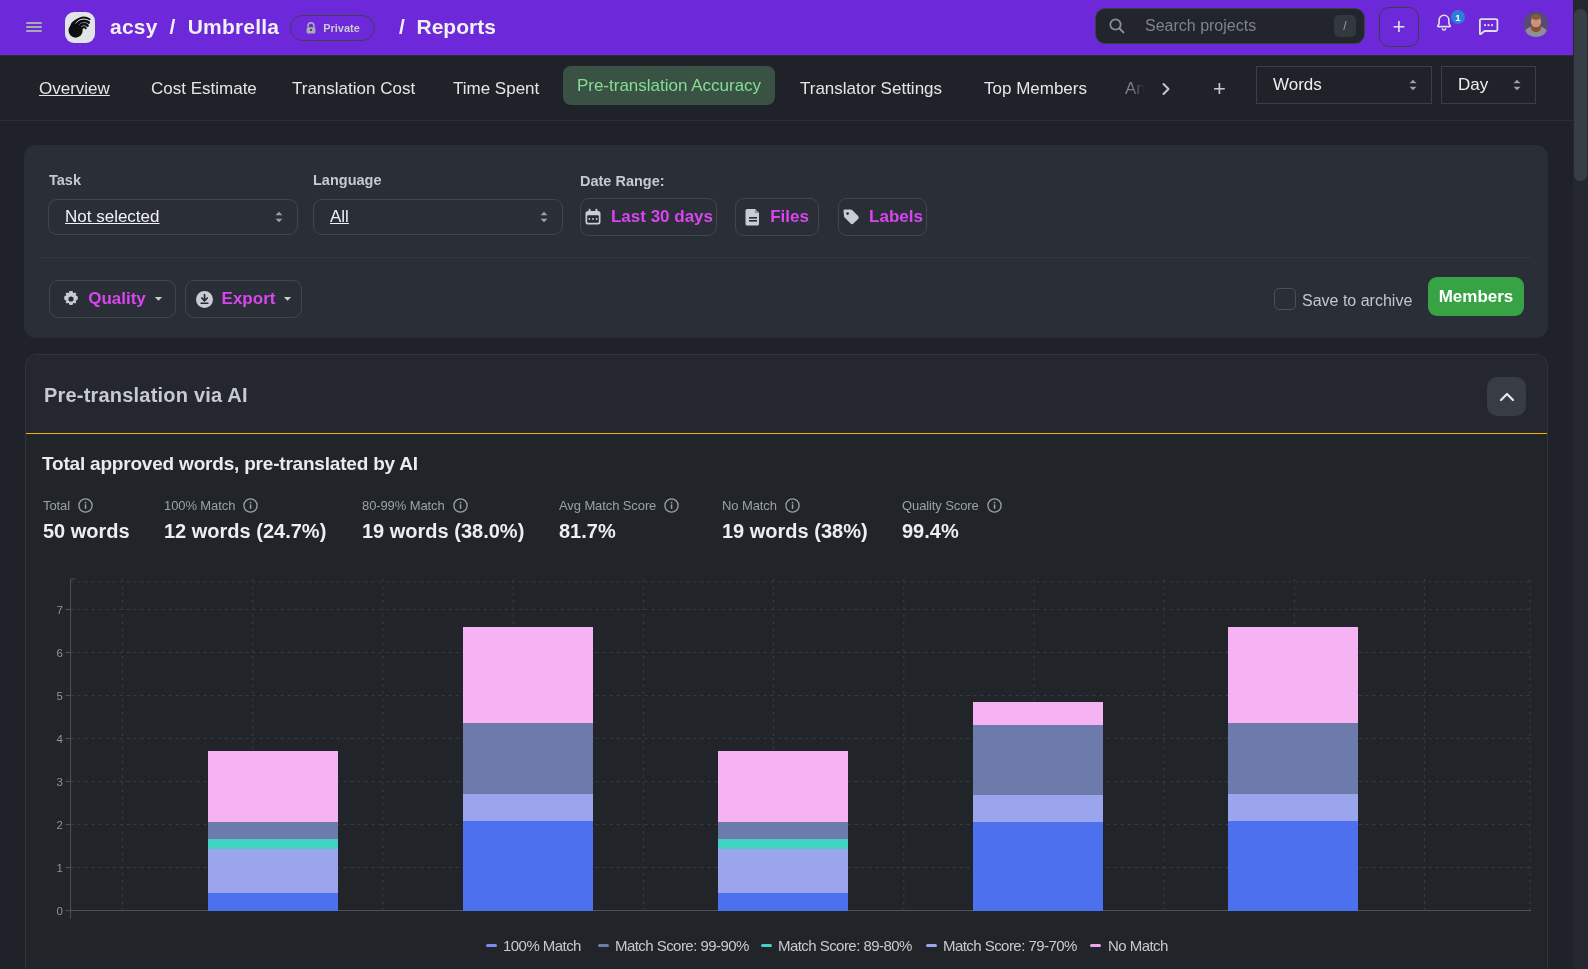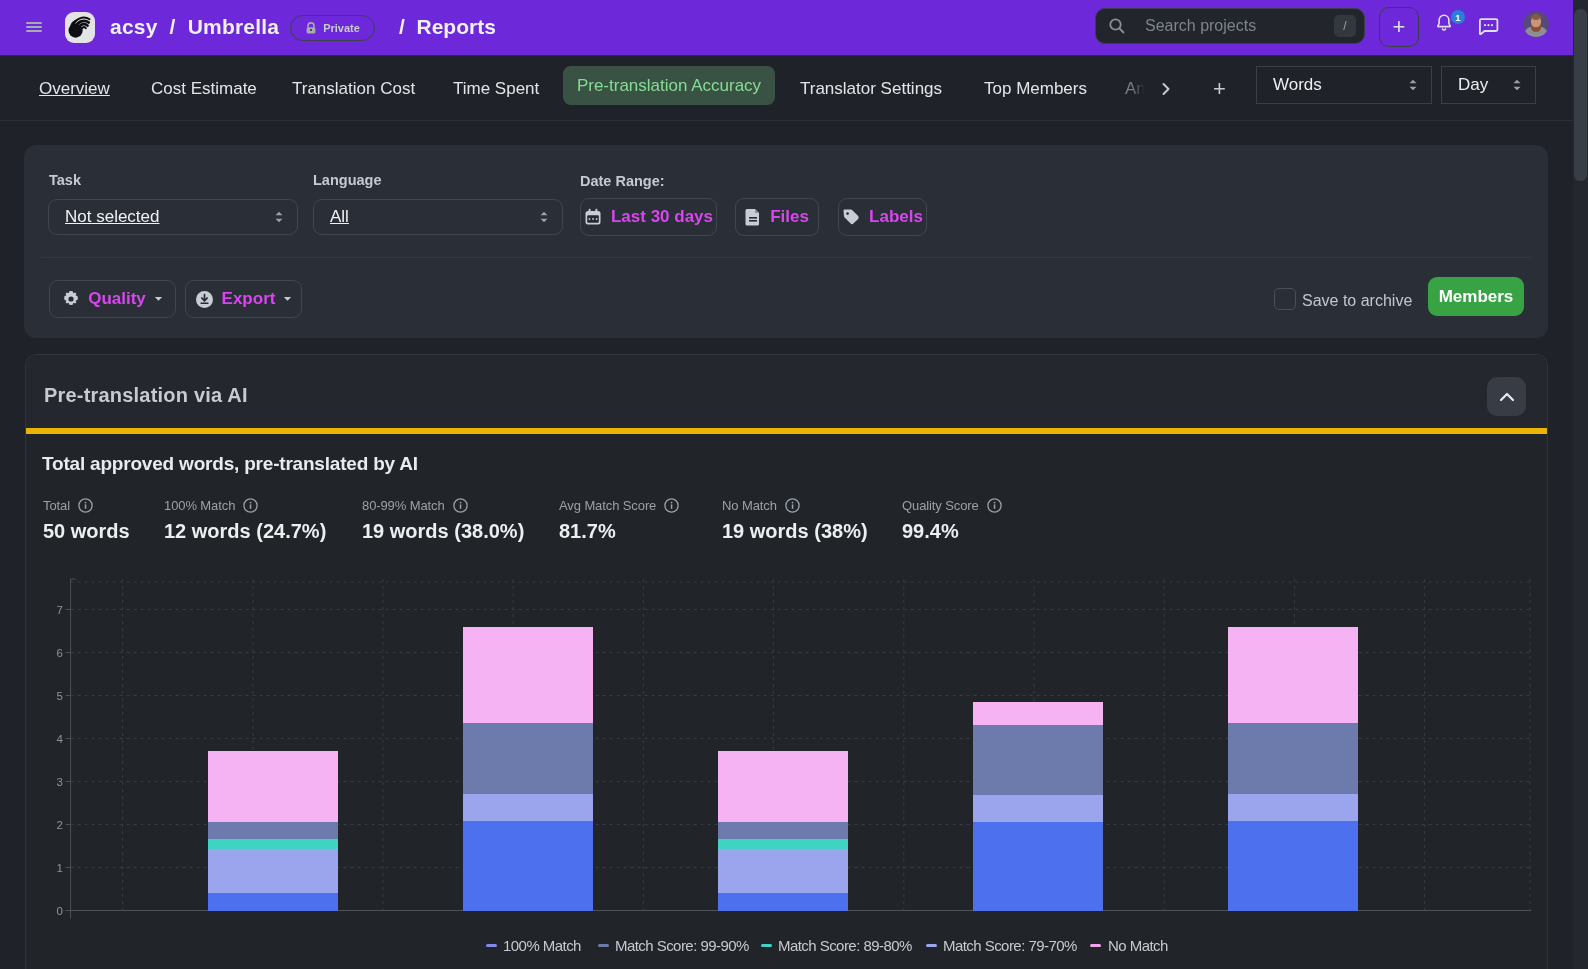--- a/index.html
+++ b/index.html
@@ -36,21 +36,21 @@
   .flabel { position:absolute; font-size:14.5px; font-weight:700; color:#c6cad0; }
   .select { position:absolute; height:36px; border:1px solid #41464f; border-radius:9px; display:flex; align-items:center; justify-content:space-between; padding:0 12px 0 16px; font-size:17px; color:#f0f1f3;text-decoration:underline; }
   .pbtn { position:absolute; height:38px; border:1px solid #41464f; border-radius:9px; display:flex; align-items:center; justify-content:center; gap:9px; font-size:17px; font-weight:700; color:#d946ef; }
   #pdivider { position:absolute; left:17px; top:112px; width:1490px; height:1px; background:#33383f; }
   #generate { position:absolute; left:1404px; top:132px; width:96px; height:39px; background:#38a345; border-radius:9px; color:#fff; font-size:17px; font-weight:700; display:flex; align-items:center; justify-content:center; }
   #checkbox { position:absolute; left:1250px; top:143px; width:22px; height:22px; border:1.5px solid #4a505a; border-radius:5px; }
   #savelabel { position:absolute; left:1278px; top:147px; font-size:16px; color:#c3c7cd; }
 
   
   #card { position:absolute; left:25px; top:354px; width:1523px; height:615px; background:#212429; border:1px solid #30343b; border-radius:12px 12px 0 0; border-bottom:none; }
-  #cardhead { position:absolute; left:0; top:0; width:100%; height:79px; background:#24272d; border-bottom:6px solid #eab308; border-radius:12px 12px 0 0;text-decoration:underline; }
+  #cardhead { position:absolute; left:0; top:0; width:100%; height:79px; background:#24272d; border-bottom:1px solid #eab308; border-radius:12px 12px 0 0;text-decoration:underline; }
   #cardtitle { position:absolute; left:18px; top:29px; font-size:20px; font-weight:700; color:#c6cad1; letter-spacing:0.2px; }
   #collapse { position:absolute; right:21px; top:22px; width:39px; height:39px; background:#383c44; border-radius:10px; display:flex; align-items:center; justify-content:center; }
   #h2 { position:absolute; left:16px; top:98px; font-size:19px; font-weight:700; color:#e9ebee; letter-spacing:-0.2px; }
   .stat { position:absolute; top:143px; }
   .stat .lab { font-size:13px; color:#9aa1a9; display:flex; align-items:center; gap:8px; letter-spacing:-0.1px; }
   .stat .val { font-size:20px; font-weight:700; color:#eceef0; margin-top:7px; }
 
   
   #legend { position:absolute; left:0; top:0; width:100%; height:0; font-size:15px; color:#c6cad0; letter-spacing:-0.55px; }
   .dash { position:absolute; top:588.5px; width:11px; height:3px; border-radius:1.5px; }

